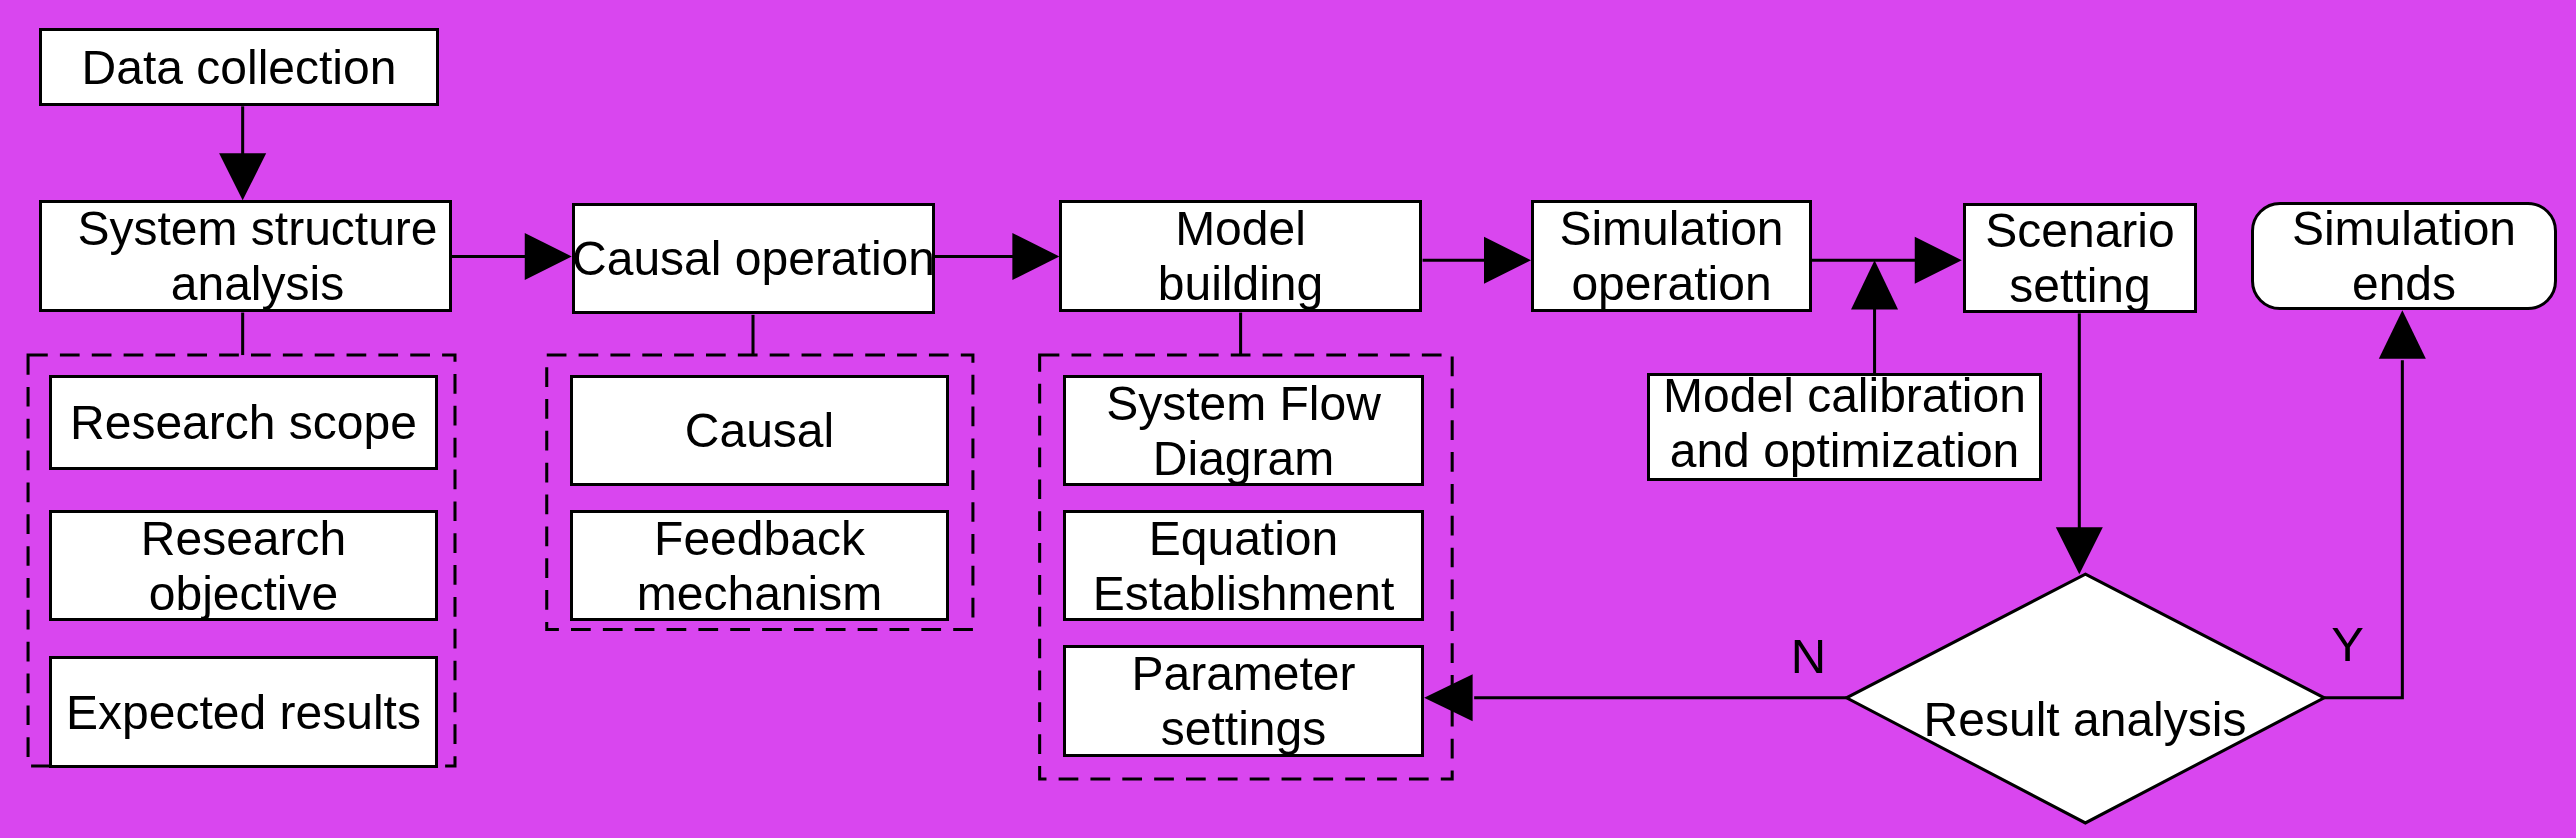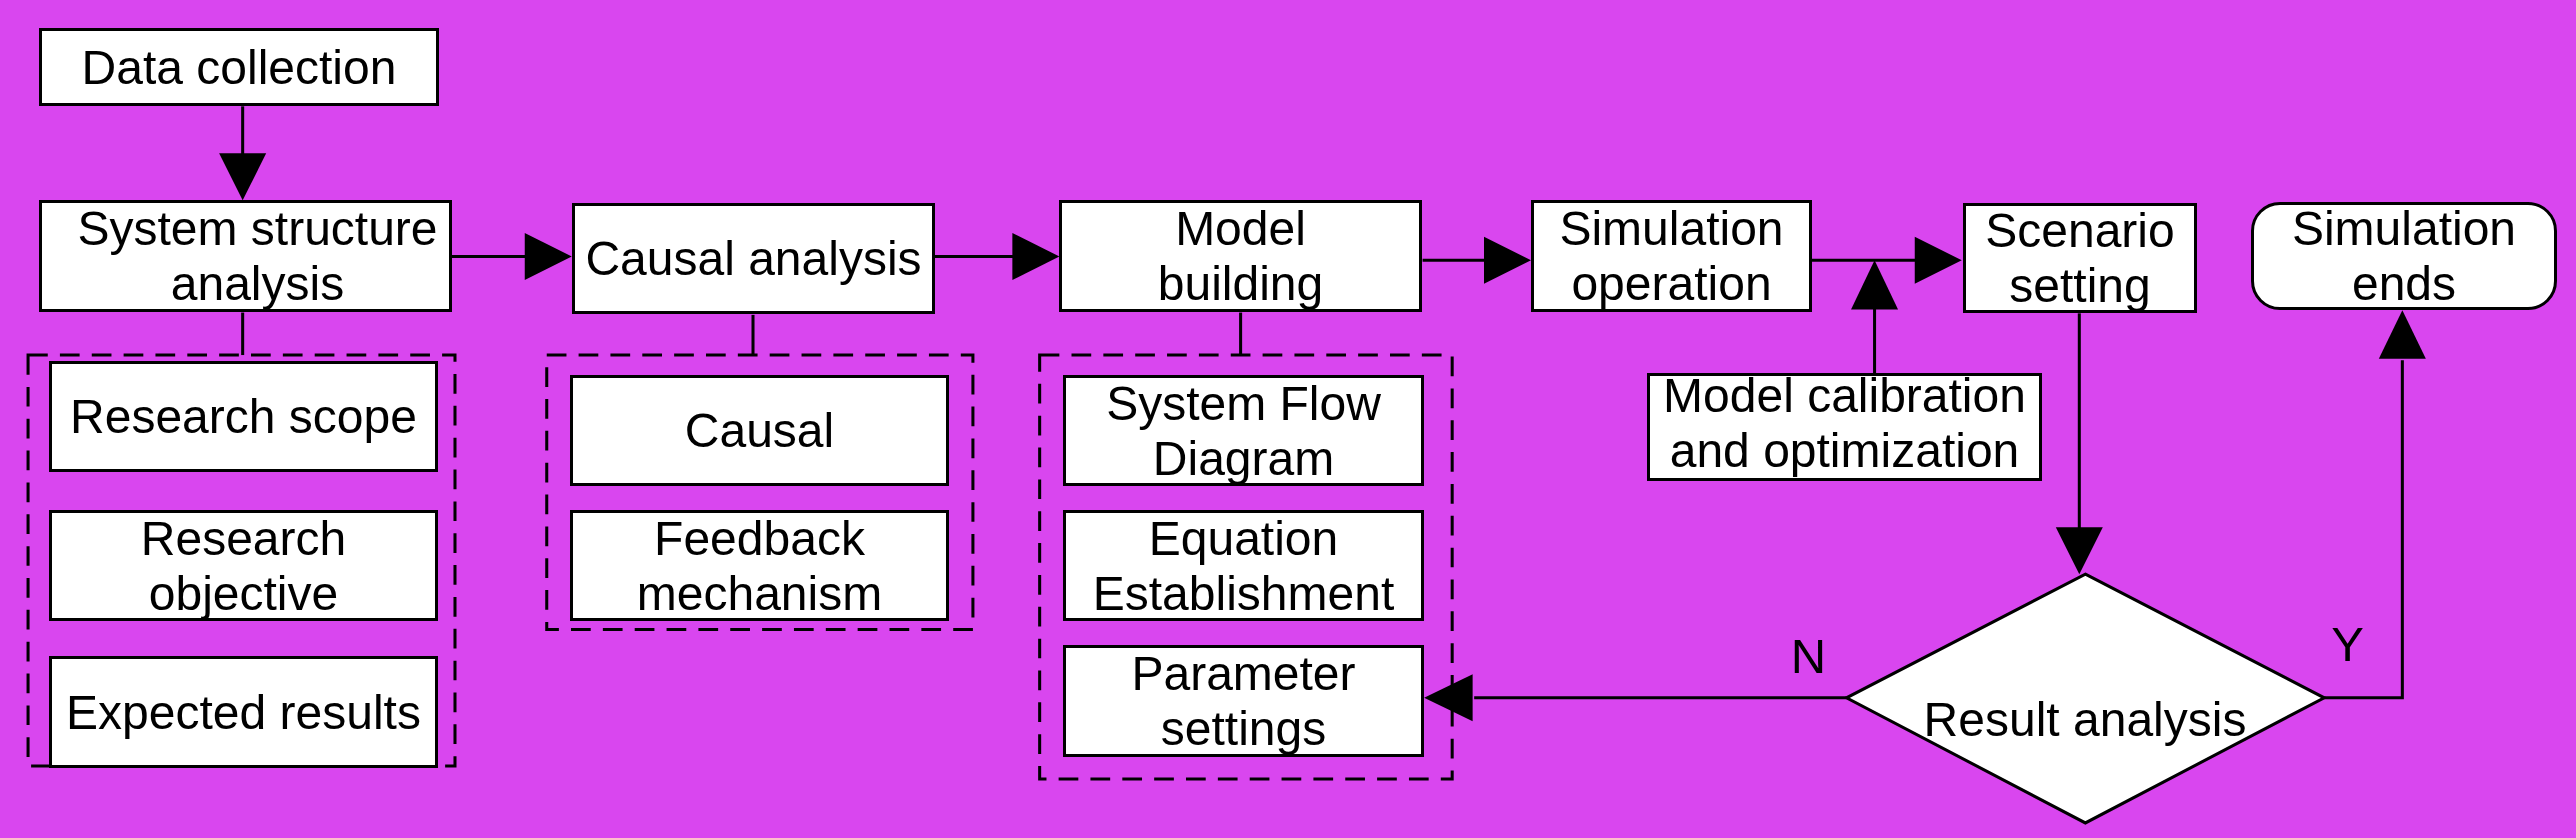--- a/index.html
+++ b/index.html
@@ -47,21 +47,21 @@
   }
   .branch-label {
     position: absolute;
     font-size: 49px;
     line-height: 49px;
     text-align: center;
   }
   
   .n-dc  { left: 39px;   top: 28px;  width: 400px; height: 78px; }
   .n-ssa { left: 39px;   top: 200px; width: 413px; height: 112px; padding-left: 24px; }
-  .n-rs  { left: 49px;   top: 361px; width: 389px; height: 111px; }
+  .n-rs  { left: 49px;   top: 375px; width: 389px; height: 95px; }
   .n-ro  { left: 49px;   top: 510px; width: 389px; height: 111px; }
   .n-er  { left: 49px;   top: 656px; width: 389px; height: 112px; }
   .n-ca  { left: 572px;  top: 203px; width: 363px; height: 111px; }
   .n-cr  { left: 570px;  top: 375px; width: 379px; height: 111px; }
   .n-fm  { left: 570px;  top: 510px; width: 379px; height: 111px; }
   .n-mb  { left: 1059px; top: 200px; width: 363px; height: 112px; }
   .n-sf  { left: 1063px; top: 375px; width: 361px; height: 111px; }
   .n-ee  { left: 1063px; top: 510px; width: 361px; height: 111px; }
   .n-ps  { left: 1063px; top: 645px; width: 361px; height: 112px; }
   .n-so  { left: 1531px; top: 200px; width: 281px; height: 112px; }
@@ -131,21 +131,21 @@
   <div class="node n-ro">
     <span>Research</span>
     <span>objective</span>
   </div>
 
   <div class="node n-er">
     <span>Expected results</span>
   </div>
 
   <div class="node n-ca">
-    <span>Causal analysis</span>
+    <span>Causal operation</span>
   </div>
 
   <div class="node n-cr">
     <span>Causal</span>
   </div>
 
   <div class="node n-fm">
     <span>Feedback</span>
     <span>mechanism</span>
   </div>

